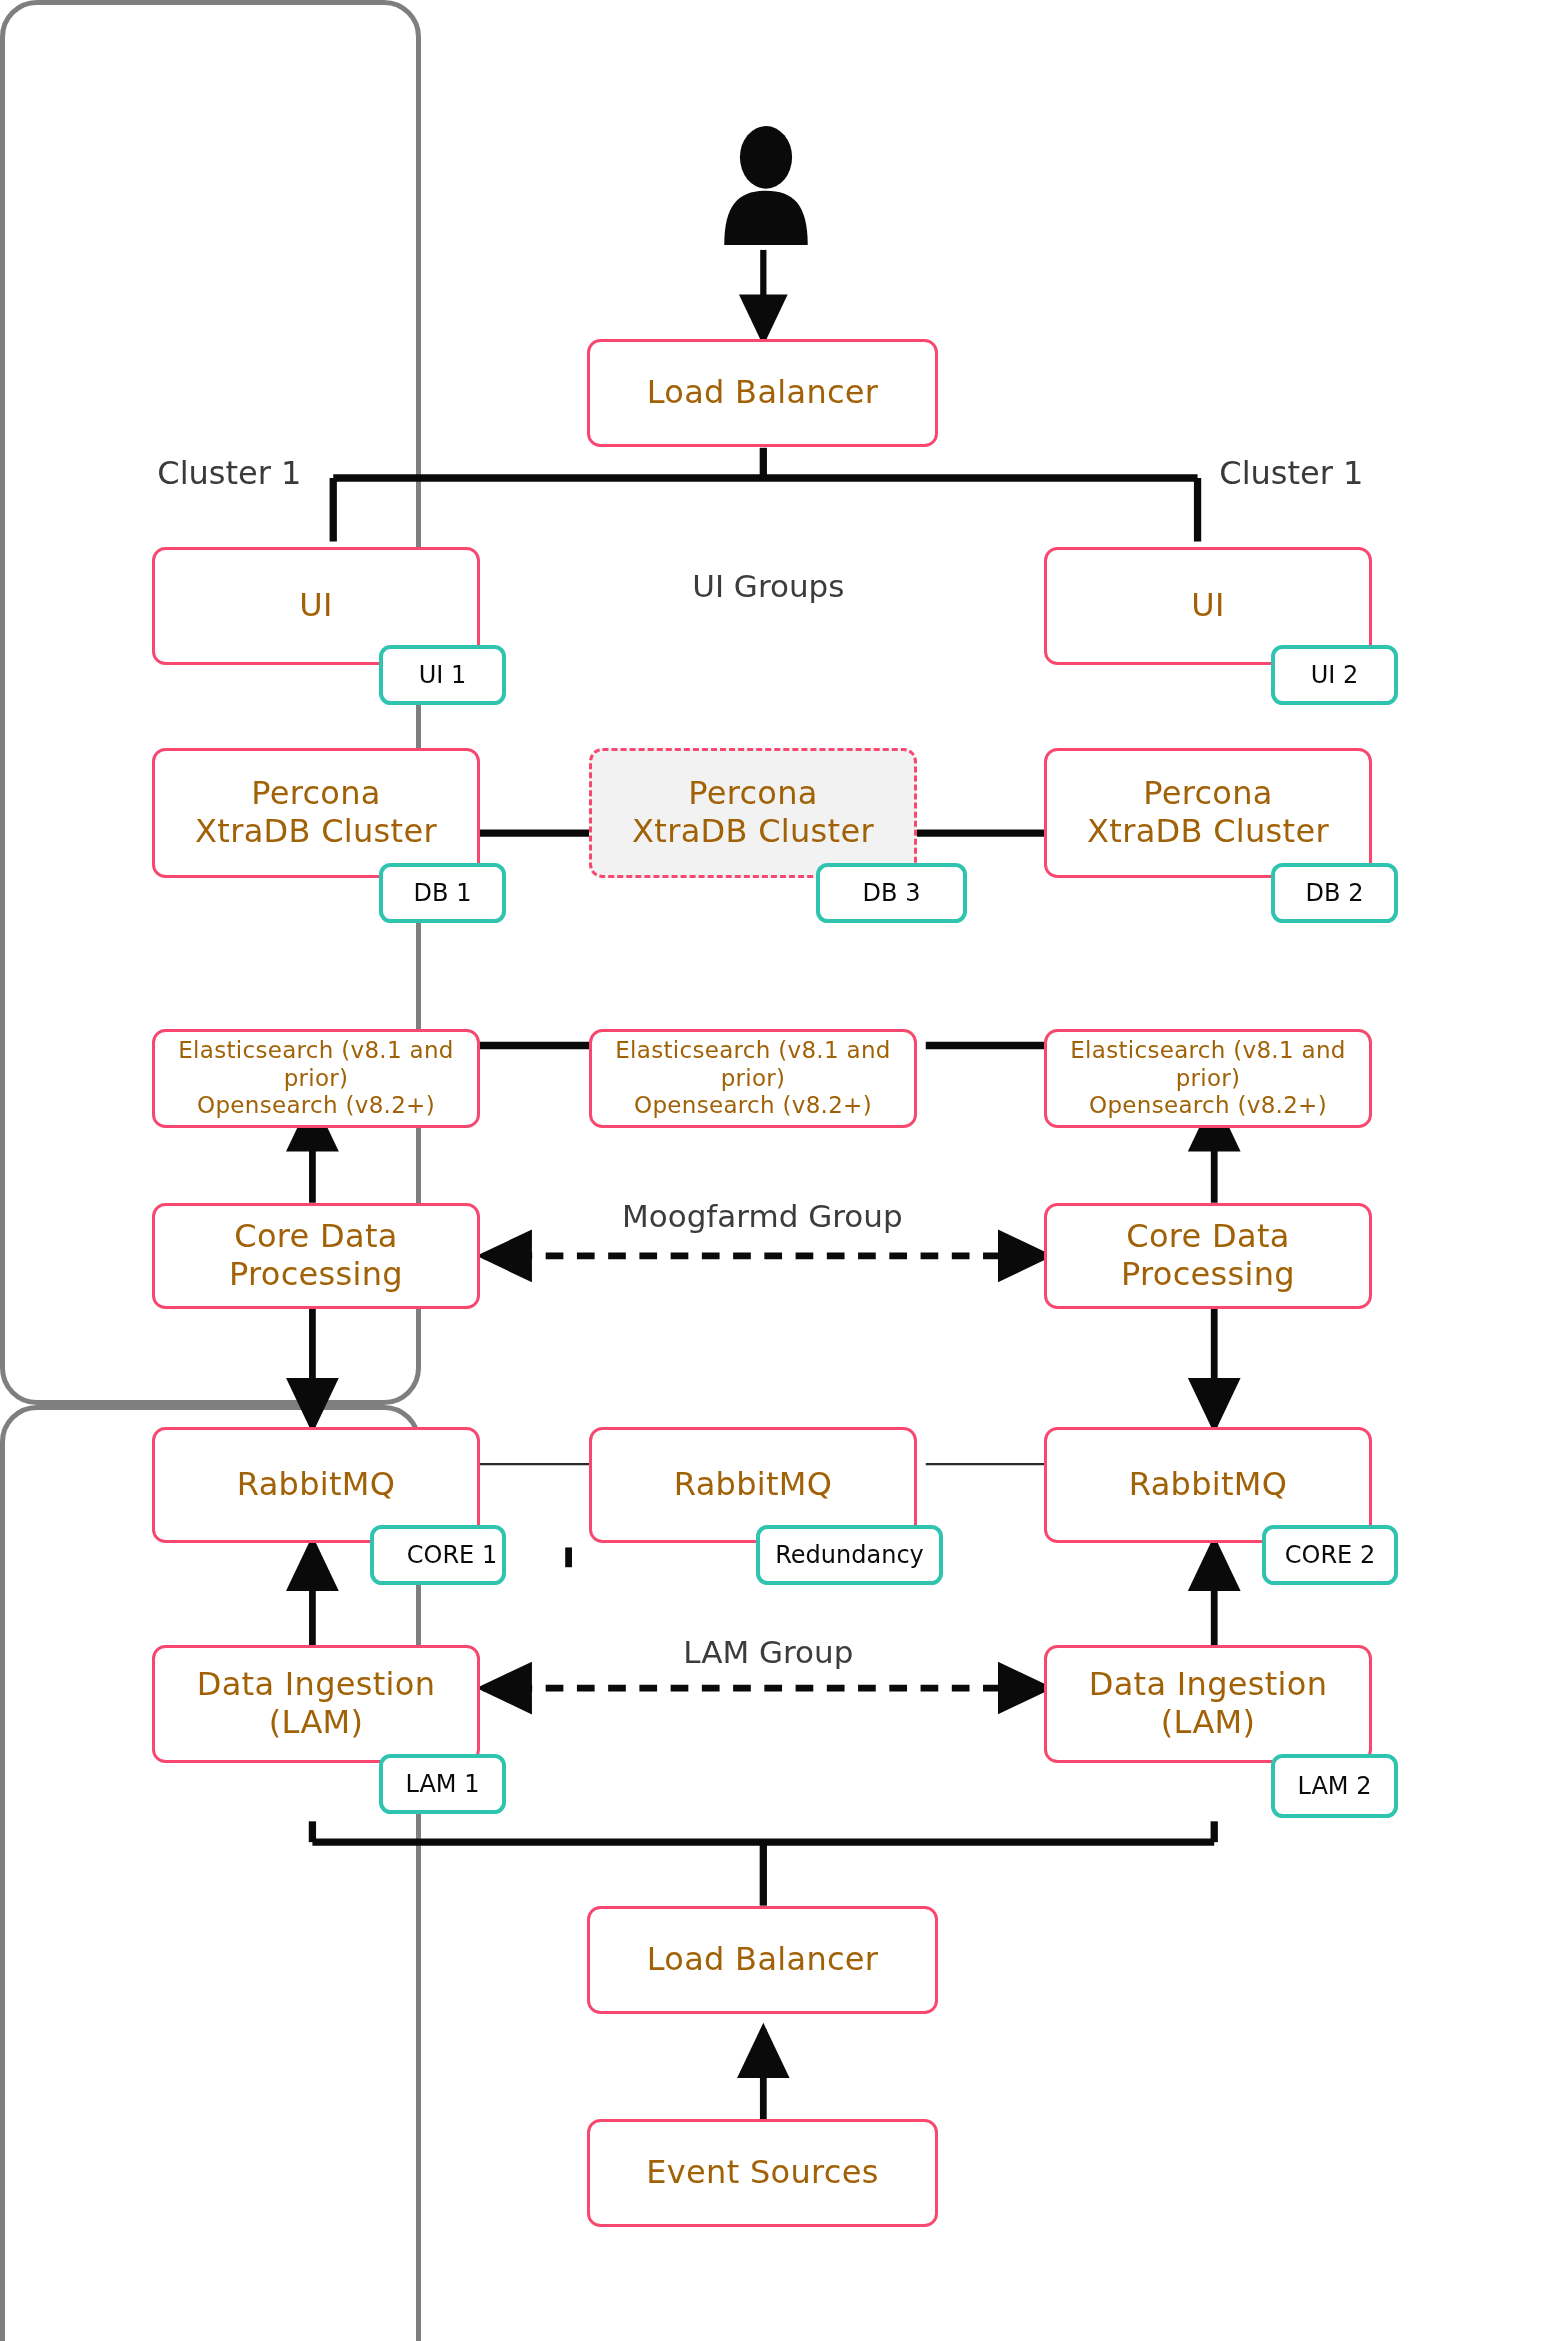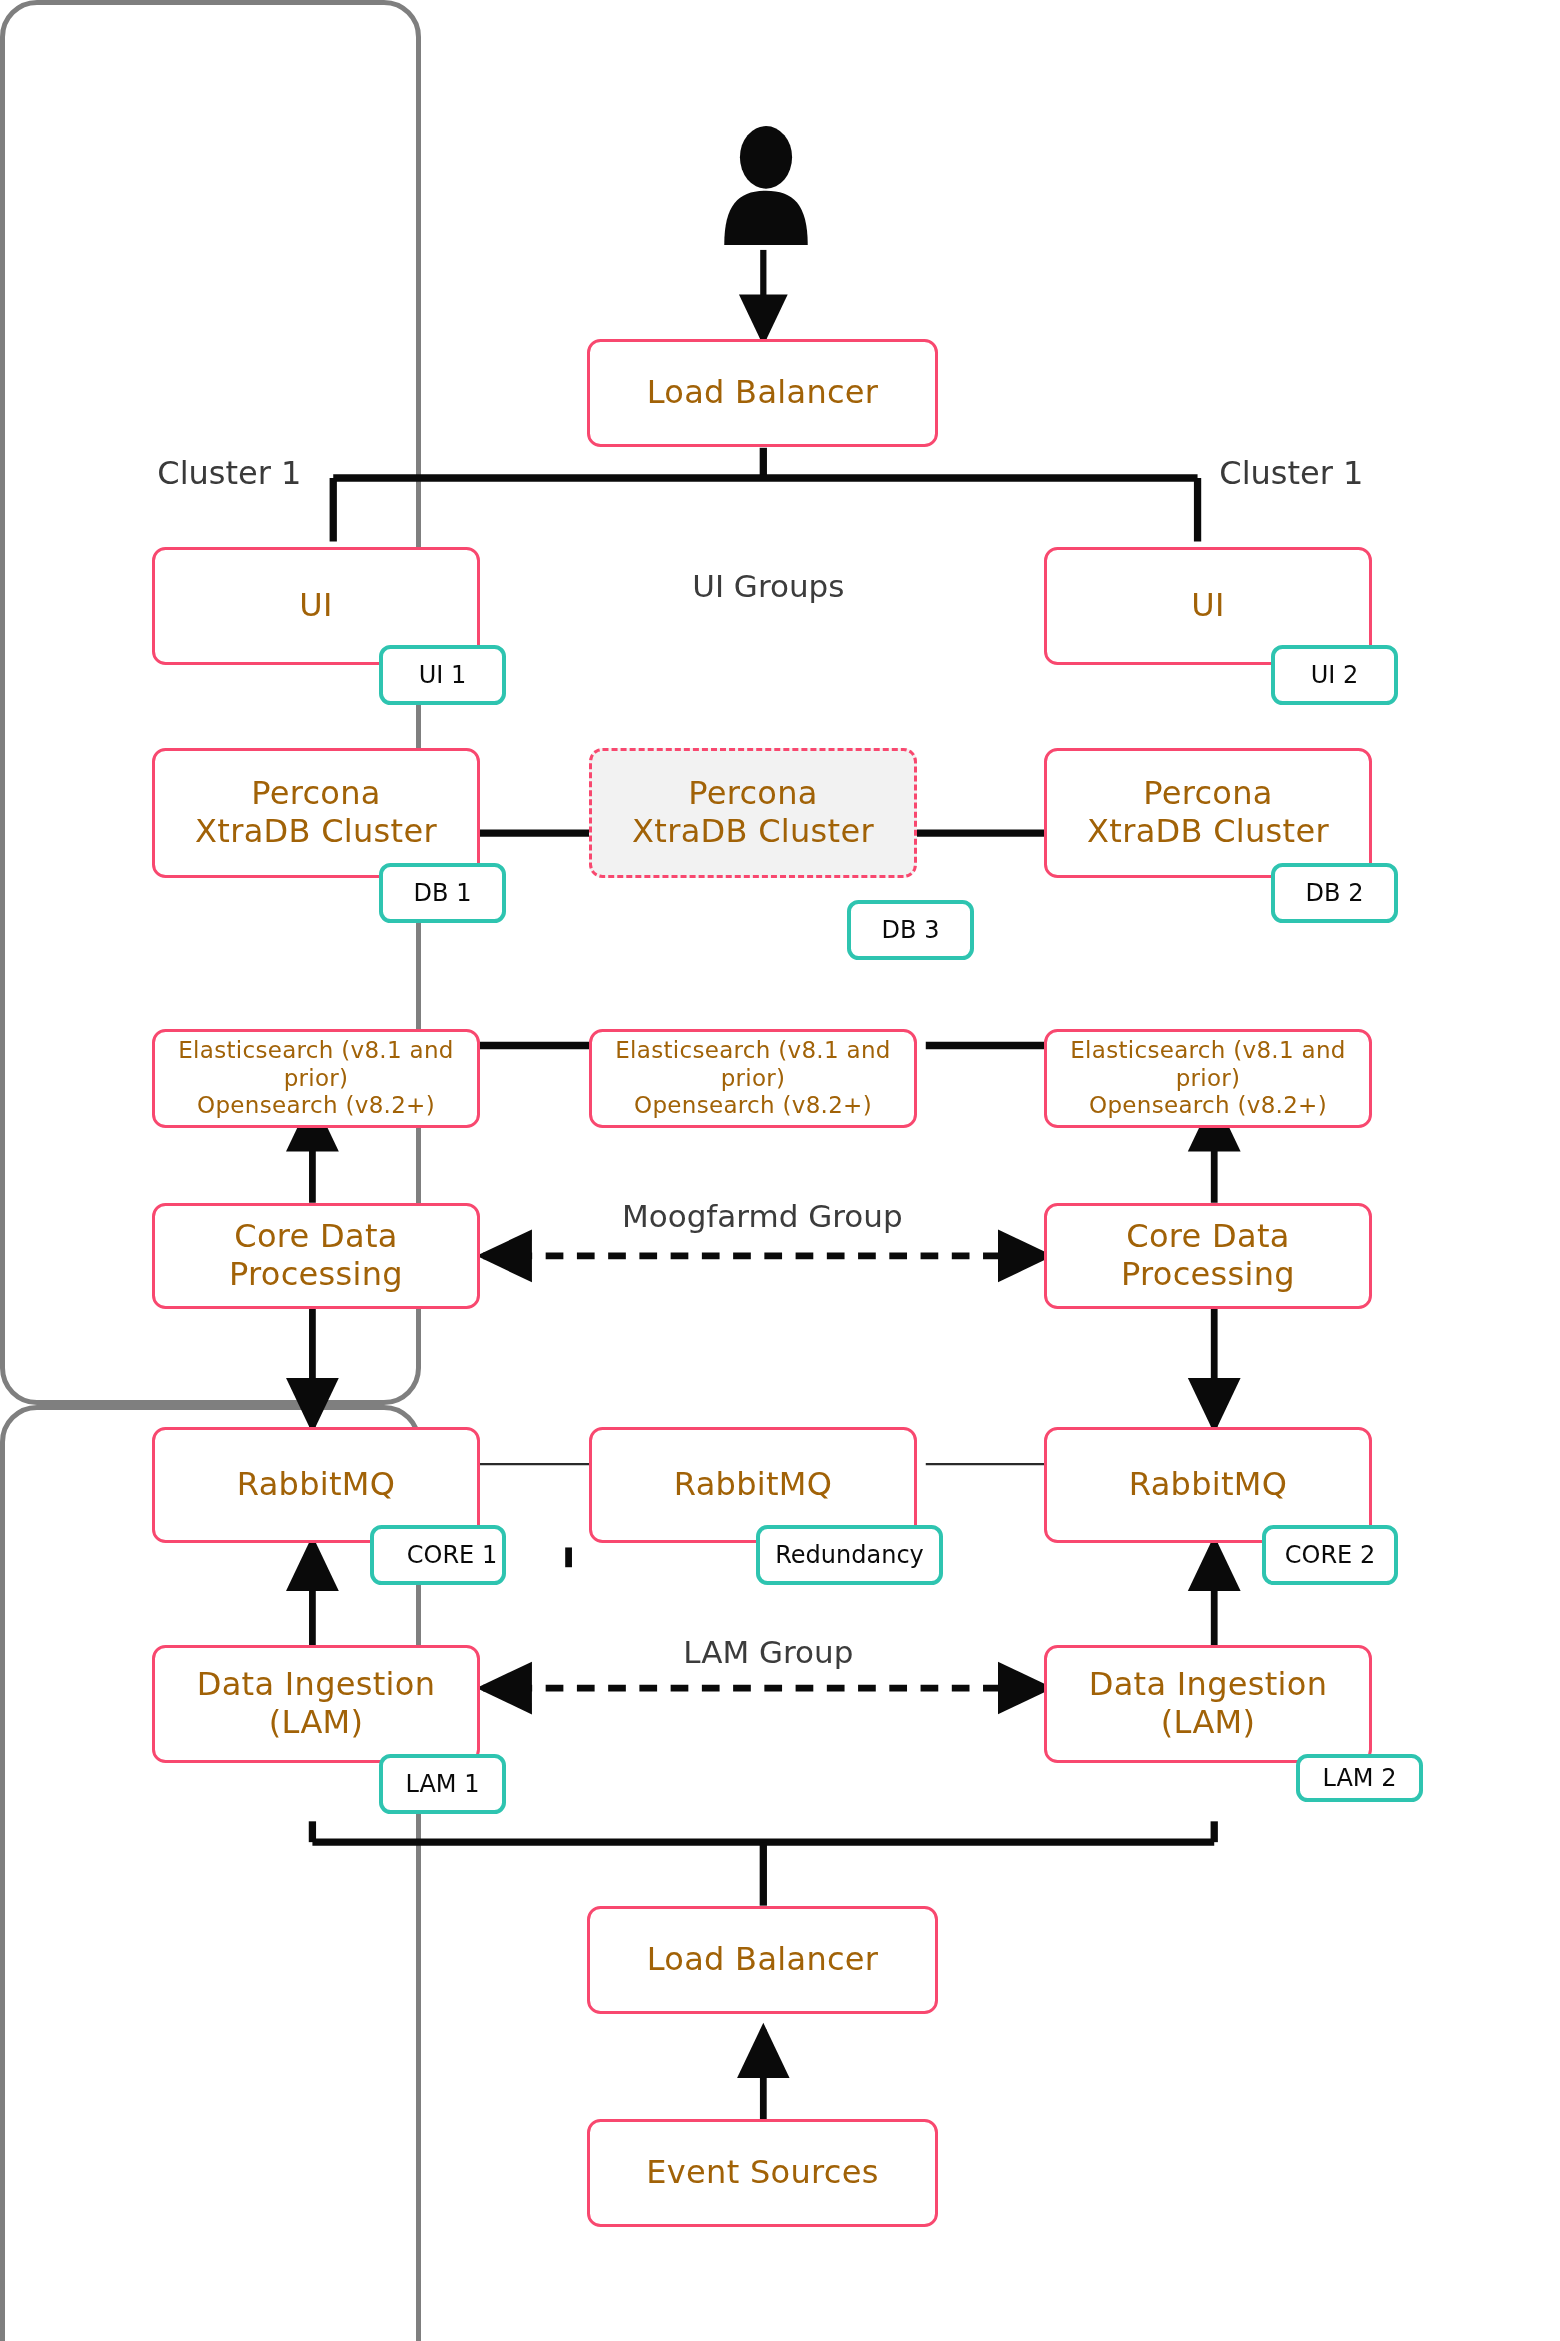--- a/index.html
+++ b/index.html
@@ -180,21 +180,21 @@
     </span>
   </div>
   <div class="badge" style="left:379px; top:863px; width:127px; height:60px;">DB 1</div>
 
   <div class="node comp dashed" style="left:589px; top:748px; width:328px; height:130px;">
     <span style="display:block;">
       <span>Percona</span><br>
       <span>XtraDB Cluster</span>
     </span>
   </div>
-  <div class="badge" style="left:816px; top:900px; width:127px; height:60px;margin-left:31px;">DB 3</div>
+  <div class="badge" style="left:816px; top:863px; width:151px; height:60px;">DB 3</div>
 
   <div class="node comp" style="left:1044px; top:748px; width:328px; height:130px;">
     <span style="display:block;">
       <span>Percona</span><br>
       <span>XtraDB Cluster</span>
     </span>
   </div>
   <div class="badge" style="left:1271px; top:863px; width:127px; height:60px;">DB 2</div>
 
   <div class="node comp small" style="left:152px; top:989px; width:328px; height:99px;">
@@ -246,20 +246,20 @@
   <div class="badge" style="left:379px; top:1754px; width:127px; height:60px;">LAM 1</div>
 
   <div class="grouplabel" style="left:614px; top:1634px; width:292px;">LAM Group</div>
 
   <div class="node comp" style="left:1044px; top:1645px; width:328px; height:118px;">
     <span style="display:block;">
       <span>Data Ingestion</span><br>
       <span>(LAM)</span>
     </span>
   </div>
-  <div class="badge" style="left:1271px; top:1754px; width:127px; height:48px;margin-left:25px;">LAM 2</div>
+  <div class="badge" style="left:1271px; top:1754px; width:127px; height:64px;">LAM 2</div>
 
   <div class="node comp" style="left:587px; top:1906px; width:351px; height:108px;">Load Balancer</div>
 
   <div class="node comp" style="left:587px; top:2119px; width:351px; height:108px;">Event Sources</div>
 
 </div>
 
 
 </body></html>

